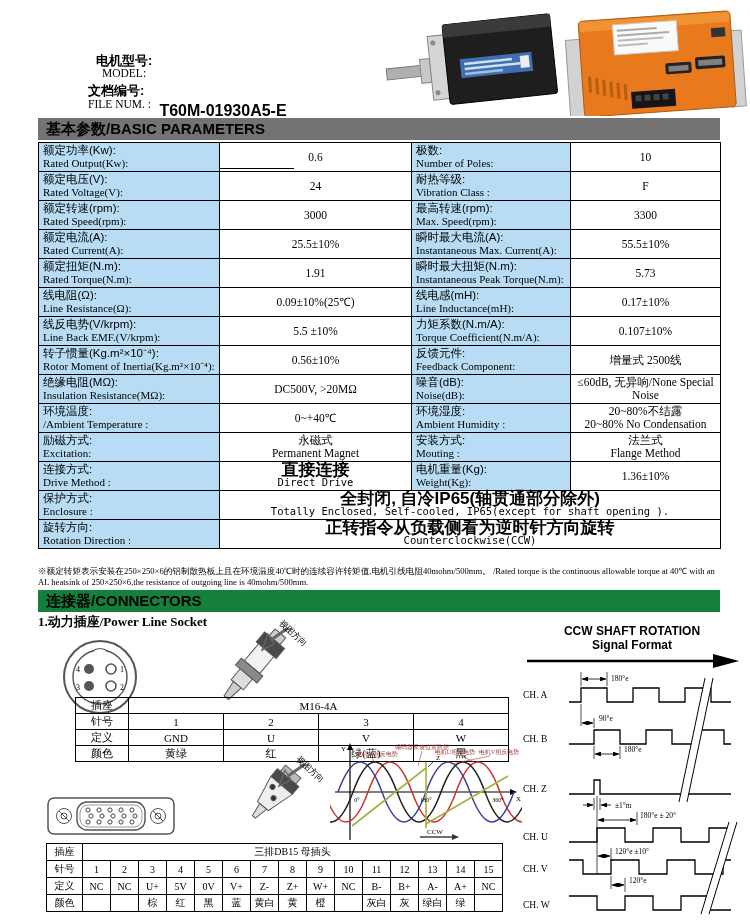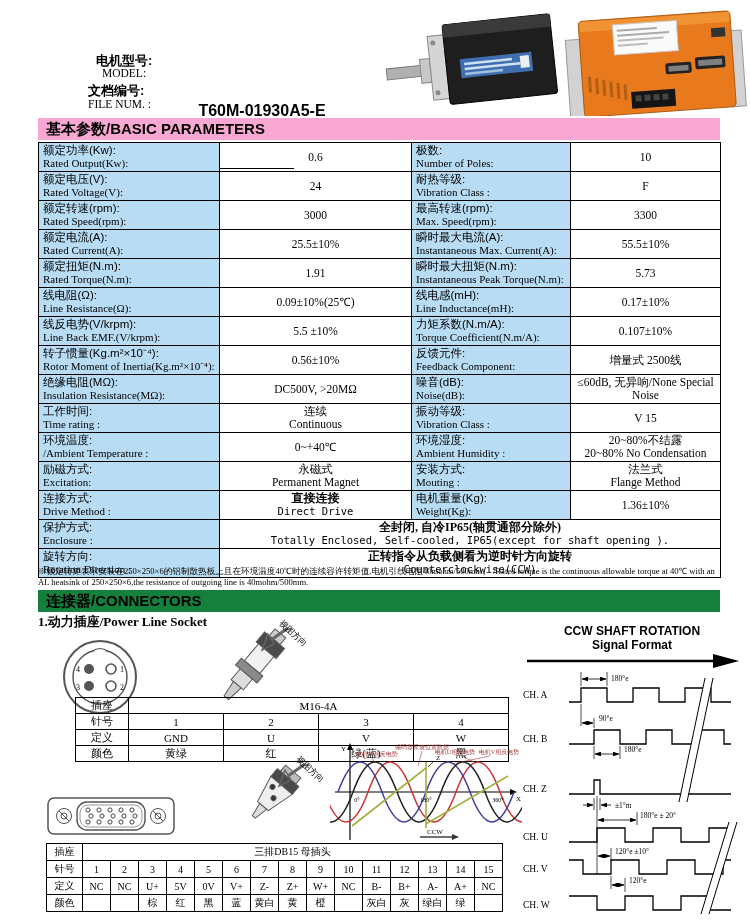--- a/index.html
+++ b/index.html
@@ -4,40 +4,40 @@
 <style>
   html,body{margin:0;padding:0;background:#fff;}
   .page{position:relative;width:750px;height:921px;background:#fff;overflow:hidden;
         font-family:"Liberation Serif",serif;color:#000;}
   
   .model-block{position:absolute;left:80px;top:46px;width:300px;}
   .lbl-cn{font-weight:bold;font-size:13px;font-family:"Liberation Sans",sans-serif;}
   .lbl-en{font-size:11.5px;}
   .model-val{position:absolute;left:72px;top:56px;width:142px;text-align:center;
              font-family:"Liberation Sans",sans-serif;font-weight:bold;font-size:16px;
-             border-bottom:1.5px solid #000;padding-bottom:2px;margin-left:39px;}
+             border-bottom:1.5px solid #000;padding-bottom:2px;}
   .file-line{position:absolute;left:62px;top:108px;width:152px;border-bottom:1.5px solid #000;height:14px;}
   .lab1{position:absolute;left:8px;top:6px;margin-left:8px;}
   .lab2{position:absolute;left:22px;top:21px;}
   .lab3{position:absolute;left:8px;top:36px;}
   .lab4{position:absolute;left:8px;top:52px;}
   .photos{position:absolute;left:382px;top:2px;}
   
   .secbar{position:absolute;left:38px;width:682px;height:22px;line-height:22px;
           padding-left:8px;box-sizing:border-box;font-family:"Liberation Sans",sans-serif;
           font-weight:bold;font-size:15px;}
   
   table{border-collapse:collapse;}
   .params{position:absolute;left:38px;top:142px;width:682px;table-layout:fixed;}
   .params td{border:1px solid #000;padding:0 4px;height:28px;}
   .params td.lbl{background:#b7dcf3;}
   .params .cn{font-weight:normal;font-size:11.5px;line-height:13px;font-family:"Liberation Sans",sans-serif;}
   .params .en{font-size:11px;line-height:13px;}
   .params td.val{text-align:center;font-size:11.5px;line-height:13px;}
-  .params .cnval{font-weight:bold;font-family:Liberation Serif, serif;font-size:12px;line-height:13.5px;}
+  .params .cnval{font-weight:bold;font-family:Liberation Sans, sans-serif;font-size:17px;line-height:13.5px;}
   .params .mono{font-family:"DejaVu Sans Mono",monospace;font-size:10.5px;line-height:13px;}
   
   .note{position:absolute;left:38px;top:566px;width:682px;font-size:8.6px;line-height:11px;}
   .subhead{position:absolute;font-size:13px;font-weight:bold;}
   
   .ptable{position:absolute;left:75px;top:697px;width:433px;table-layout:fixed;font-size:11px;}
   .ptable th,.ptable td{border:1px solid #000;padding:0 2px;height:14px;text-align:center;font-weight:normal;}
   .etable{position:absolute;left:46px;top:843px;width:456px;table-layout:fixed;font-size:10px;}
   .etable th,.etable td{border:1px solid #000;padding:0;height:16px;text-align:center;font-weight:normal;}
   
@@ -101,21 +101,21 @@
         <rect x="62" y="84" width="44" height="17" fill="#151515"></rect>
         <rect x="66" y="88" width="6" height="6" fill="#444"></rect>
         <rect x="75" y="88" width="6" height="6" fill="#444"></rect>
         <rect x="84" y="88" width="6" height="6" fill="#444"></rect>
         <rect x="93" y="88" width="6" height="6" fill="#444"></rect>
         <rect x="146" y="26" width="14" height="9" fill="#333"></rect>
       </g>
     </svg>
   </div>
 
-  <div class="secbar" style="top:118px;background:#f9a8d4;">基本参数/BASIC PARAMETERS</div>
+  <div class="secbar" style="top:118px;background:#737373;">基本参数/BASIC PARAMETERS</div>
 
   <table class="params">
     <colgroup>
         <col style="width:181px">
         <col style="width:192px">
         <col style="width:159px">
         <col style="width:150px">
       </colgroup>
     <tbody>
         <tr>
@@ -253,37 +253,20 @@
           </td>
           <td class="val">
             <div>DC500V, &gt;20MΩ</div>
           </td>
           <td class="lbl">
             <div class="cn">噪音(dB):</div>
             <div class="en">Noise(dB):</div>
           </td>
           <td class="val">
             <div>≤60dB, 无异响/None Special Noise</div>
-          </td>
-        </tr>
-        <tr>
-          <td class="lbl">
-            <div class="cn">工作时间:</div>
-            <div class="en">Time rating :</div>
-          </td>
-          <td class="val">
-            <div>连续</div>
-            <div>Continuous</div>
-          </td>
-          <td class="lbl">
-            <div class="cn">振动等级:</div>
-            <div class="en">Vibration Class :</div>
-          </td>
-          <td class="val">
-            <div>V 15</div>
           </td>
         </tr>
         <tr>
           <td class="lbl">
             <div class="cn">环境温度:</div>
             <div class="en">/Ambient Temperature :</div>
           </td>
           <td class="val">
             <div>0~+40℃</div>
           </td>

